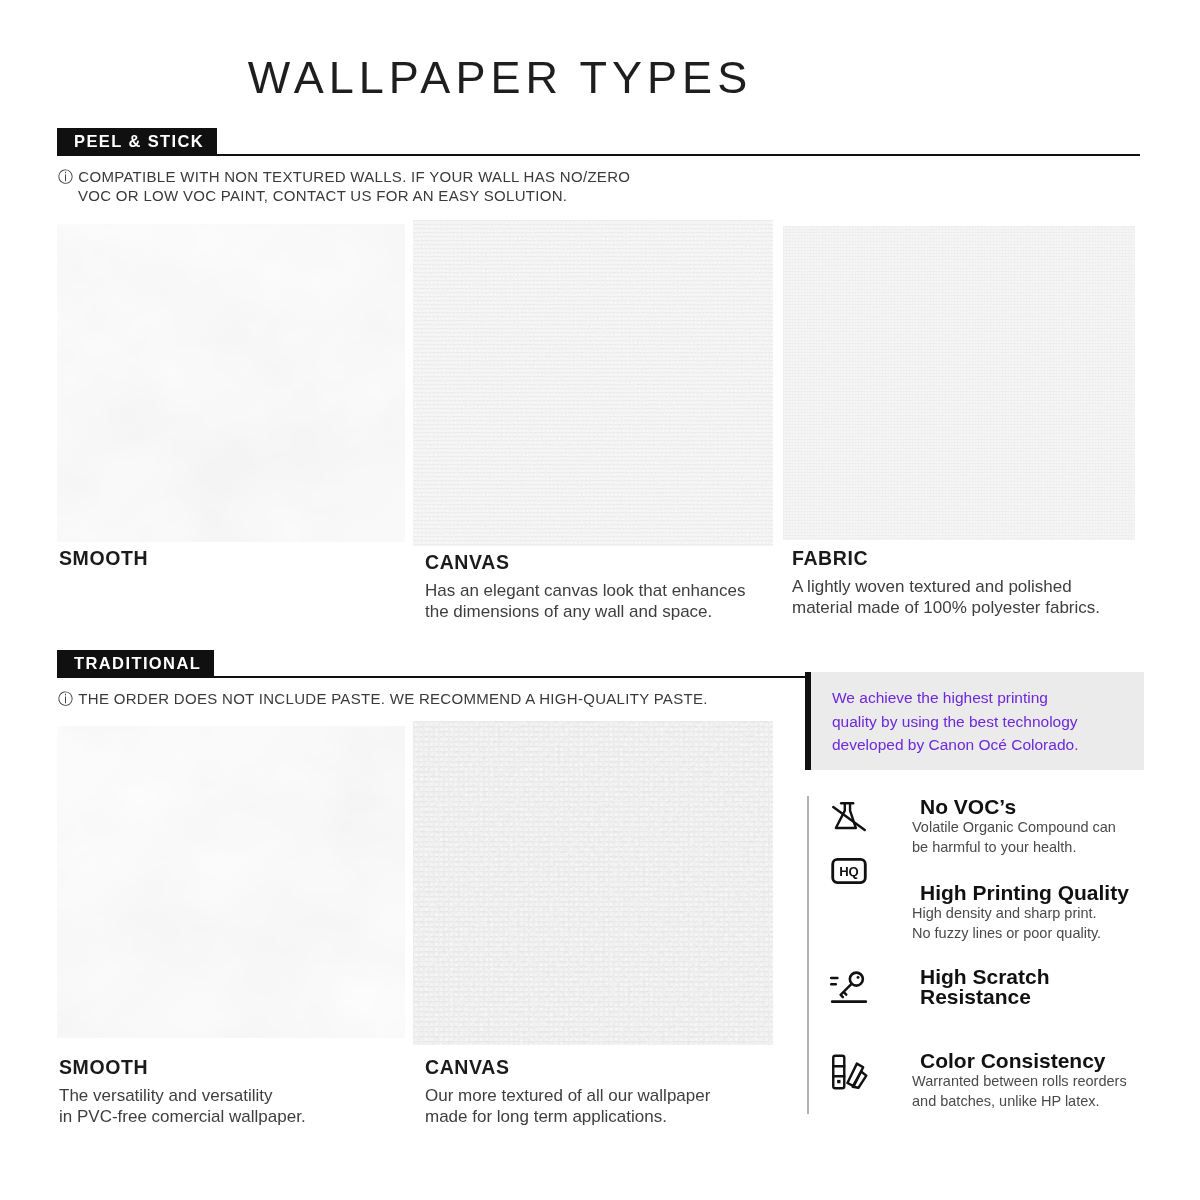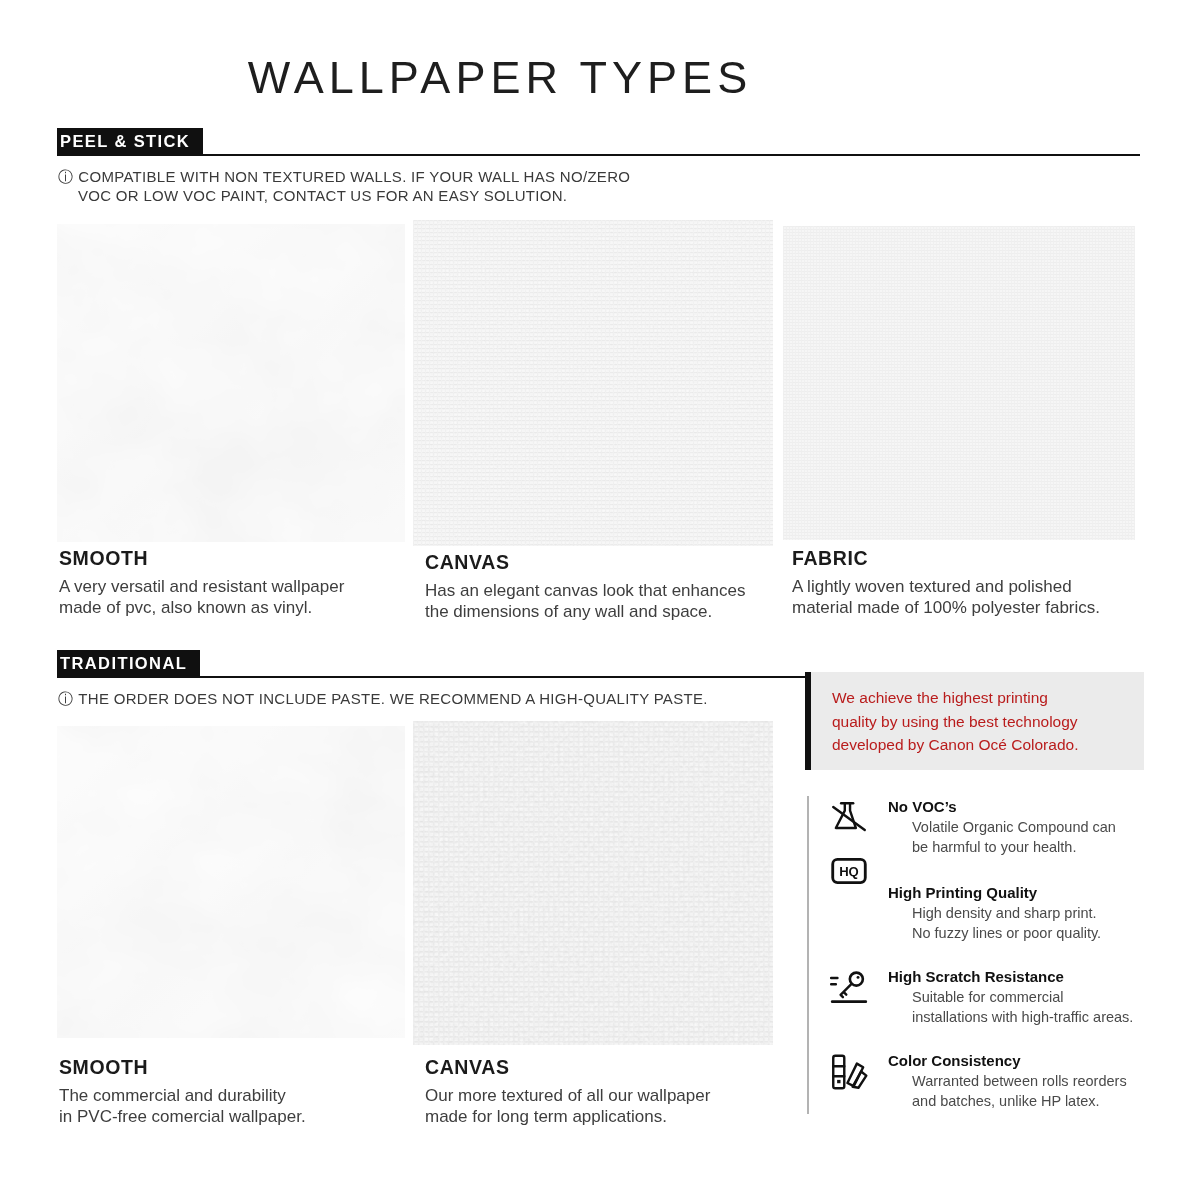--- a/index.html
+++ b/index.html
@@ -5,38 +5,38 @@
   html,body{margin:0;padding:0;background:#ffffff;}
   #page{position:relative;width:1200px;height:1200px;background:#ffffff;overflow:hidden;
         font-family:"Liberation Sans", sans-serif;color:#1c1c1c;}
   .abs{position:absolute;}
 
   .page-title{width:1000px;text-align:center;font-size:45px;font-weight:400;
               letter-spacing:5px;color:#1e1e1e;}
 
   .sec-rule{border-bottom:2px solid #101010;}
   .sec-label{display:inline-block;background:#101010;color:#ffffff;font-size:16.5px;
-             font-weight:700;letter-spacing:1.4px;line-height:26px;padding:0 13px 0 3px;}
+             font-weight:700;letter-spacing:1.4px;line-height:26px;padding:0 13px 0 17px;}
 
   .note{font-size:15px;font-weight:500;letter-spacing:.3px;color:#3a3a3a;line-height:19px;}
   .note-row{display:flex;align-items:flex-start;}
   .info-glyph{font-size:15px;margin-right:5px;line-height:19px;color:#3a3a3a;}
   .note-l2{padding-left:20px;}
 
   .swatch{display:block;}
 
   .card-title{font-size:19.5px;font-weight:600;letter-spacing:.6px;color:#1b1b1b;}
   .card-desc{font-size:17px;color:#3e3e3e;line-height:20.5px;margin-top:7px;}
 
   .quality-box{width:302px;background:#ebebeb;border-left:6px solid #101010;
-               padding:14px 10px 13px 21px;font-size:15.5px;color:#b91c1c;line-height:23.5px;}
+               padding:14px 10px 13px 21px;font-size:15.5px;color:#6d28d9;line-height:23.5px;}
 
   .rail{width:2px;background:#b3b3b3;}
 
-  .feat-title{font-size:15px;font-weight:700;color:#111111;line-height:20px;}
+  .feat-title{font-size:21px;font-weight:700;color:#111111;line-height:20px;margin-left:32px;}
   .feat-desc{font-size:14.5px;color:#4a4a4a;line-height:20px;margin-left:24px;}
 
   svg.icon{stroke:#111111;fill:none;stroke-width:2.3;stroke-linecap:round;stroke-linejoin:round;}
 </style>
 </head>
 <body>
 
 <svg width="0" height="0" style="position:absolute" aria-hidden="true">
   <defs>
     <filter id="cloudA" x="0" y="0" width="100%" height="100%">
@@ -128,24 +128,20 @@
     <rect width="100%" height="100%" filter="url(#grainFine)" opacity="0.5"></rect>
   </svg>
 
   <svg class="abs swatch" style="left:783px;top:226px;" width="352" height="314">
     <rect width="100%" height="100%" fill="url(#weaveFabric)"></rect>
     <rect width="100%" height="100%" filter="url(#grainFine)" opacity="0.22"></rect>
   </svg>
 
   <div class="abs" style="left:59px;top:547px;width:340px;">
     <div class="card-title">SMOOTH</div>
-    <div class="card-desc">
-      <div>A very versatil and resistant wallpaper</div>
-      <div>made of pvc, also known as vinyl.</div>
-    </div>
   </div>
 
   <div class="abs" style="left:425px;top:551px;width:350px;">
     <div class="card-title">CANVAS</div>
     <div class="card-desc">
       <div>Has an elegant canvas look that enhances</div>
       <div>the dimensions of any wall and space.</div>
     </div>
   </div>
 
@@ -174,21 +170,21 @@
   </svg>
 
   <svg class="abs swatch" style="left:413px;top:721px;" width="360" height="324">
     <rect width="100%" height="100%" fill="url(#weaveBurlap)"></rect>
     <rect width="100%" height="100%" filter="url(#grainCoarse)" opacity="0.55"></rect>
   </svg>
 
   <div class="abs" style="left:59px;top:1056px;width:340px;">
     <div class="card-title">SMOOTH</div>
     <div class="card-desc">
-      <div>The commercial and durability</div>
+      <div>The versatility and versatility</div>
       <div>in PVC-free comercial wallpaper.</div>
     </div>
   </div>
 
   <div class="abs" style="left:425px;top:1056px;width:360px;">
     <div class="card-title">CANVAS</div>
     <div class="card-desc">
       <div>Our more textured of all our wallpaper</div>
       <div>made for long term applications.</div>
     </div>
@@ -235,24 +231,20 @@
     <svg class="icon" width="42" height="42" viewBox="0 0 40 40">
       <circle cx="27" cy="11.5" r="6.2" stroke-width="2.5"></circle>
       <circle cx="28.6" cy="9.9" r="1.4" fill="#111111" stroke="none"></circle>
       <path d="M22.4 16.1 L12 26.5 M14.8 23.7 l2.6 2.6 M12 26.5 l2.2 2.2"></path>
       <path d="M3 10.5 h6 M3 16.5 h4.5"></path>
       <path d="M4 33 h32" stroke-width="2.6"></path>
     </svg>
   </div>
   <div class="abs" style="left:888px;top:967px;width:252px;">
     <div class="feat-title">High Scratch Resistance</div>
-    <div class="feat-desc">
-      <div>Suitable for commercial</div>
-      <div>installations with high-traffic areas.</div>
-    </div>
   </div>
 
   <div class="abs" style="left:828px;top:1051px;">
     <svg class="icon" width="42" height="42" viewBox="0 0 40 40">
       <rect x="5" y="4.5" width="10.5" height="31" rx="2"></rect>
       <path d="M5 14.5 h10.5 M5 24 h10.5"></path>
       <rect x="8.7" y="27.5" width="3.2" height="3.2" fill="#111111" stroke="none"></rect>
       <path d="M18.5 30.5 L27.5 12 L33.5 15.5 L24.5 33.5 Z"></path>
       <path d="M23.5 34 L31.5 19.5 L36.5 23.5 L29 35 Z"></path>
     </svg>

